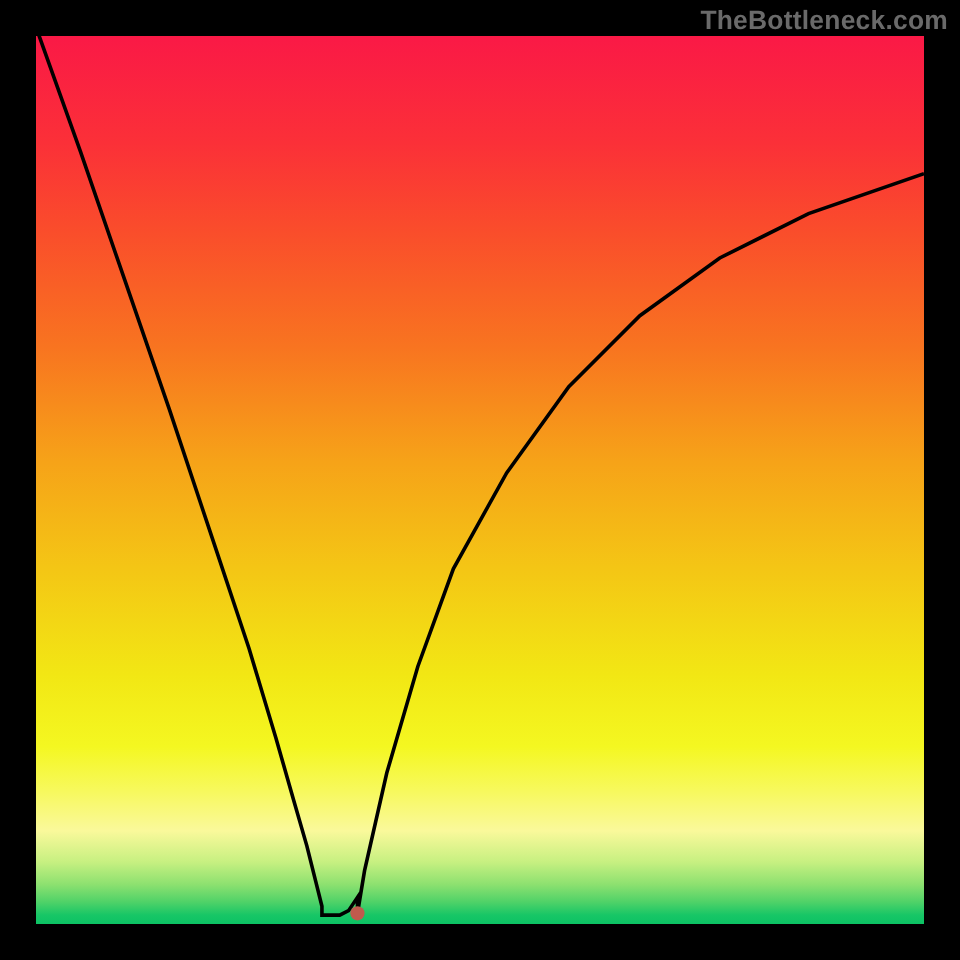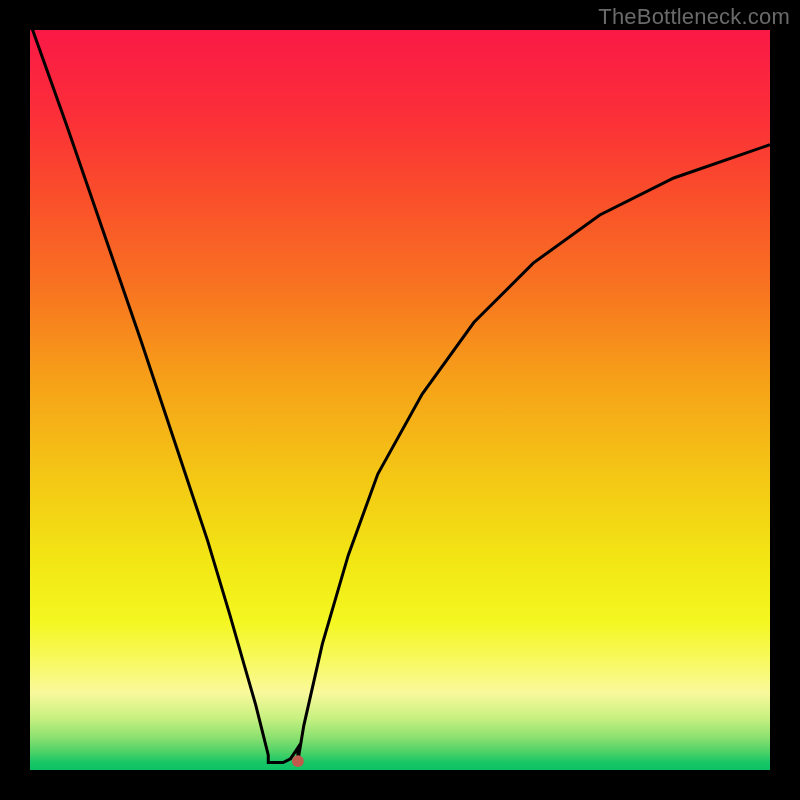--- a/index.html
+++ b/index.html
@@ -16,21 +16,21 @@
     width: 800px;
     height: 800px;
     background: #000;
   }
   .watermark {
     position: absolute;
     top: 4px;
     right: 10px;
     color: #6a6a6a;
     font-size: 22px;
-    font-weight: 400;
+    font-weight: 700;
     letter-spacing: 0.2px;
     z-index: 10;
   }
   svg.panel {
     position: absolute;
     left: 30px;
     top: 30px;
     width: 740px;
     height: 740px;
   }

